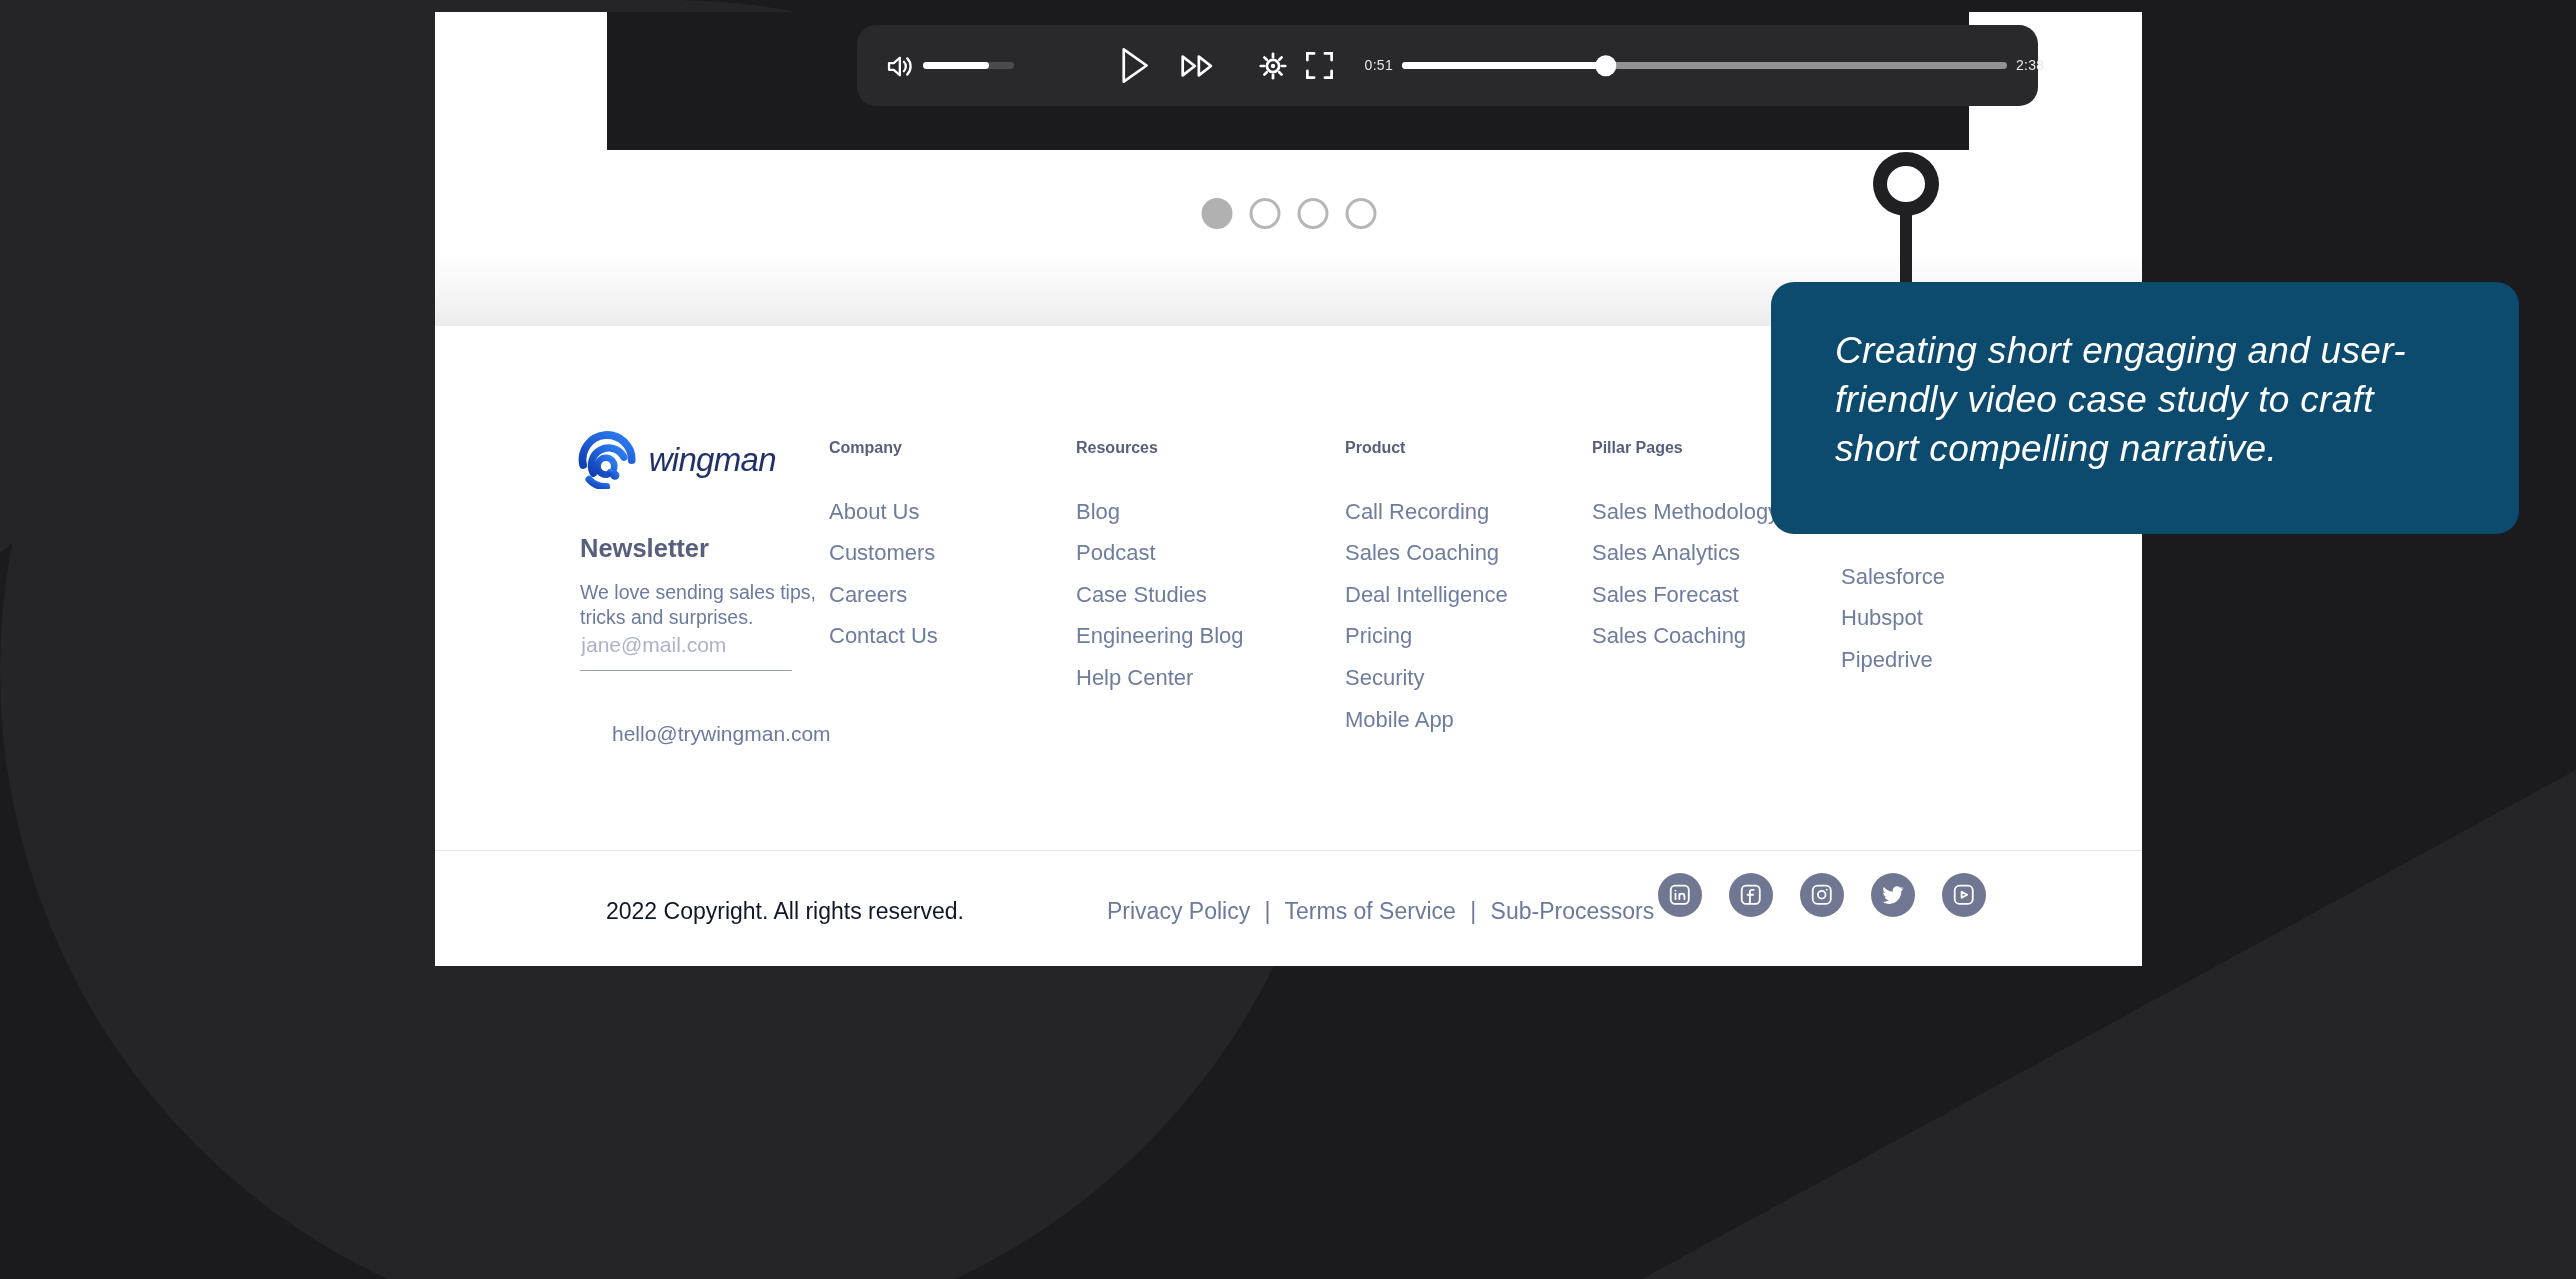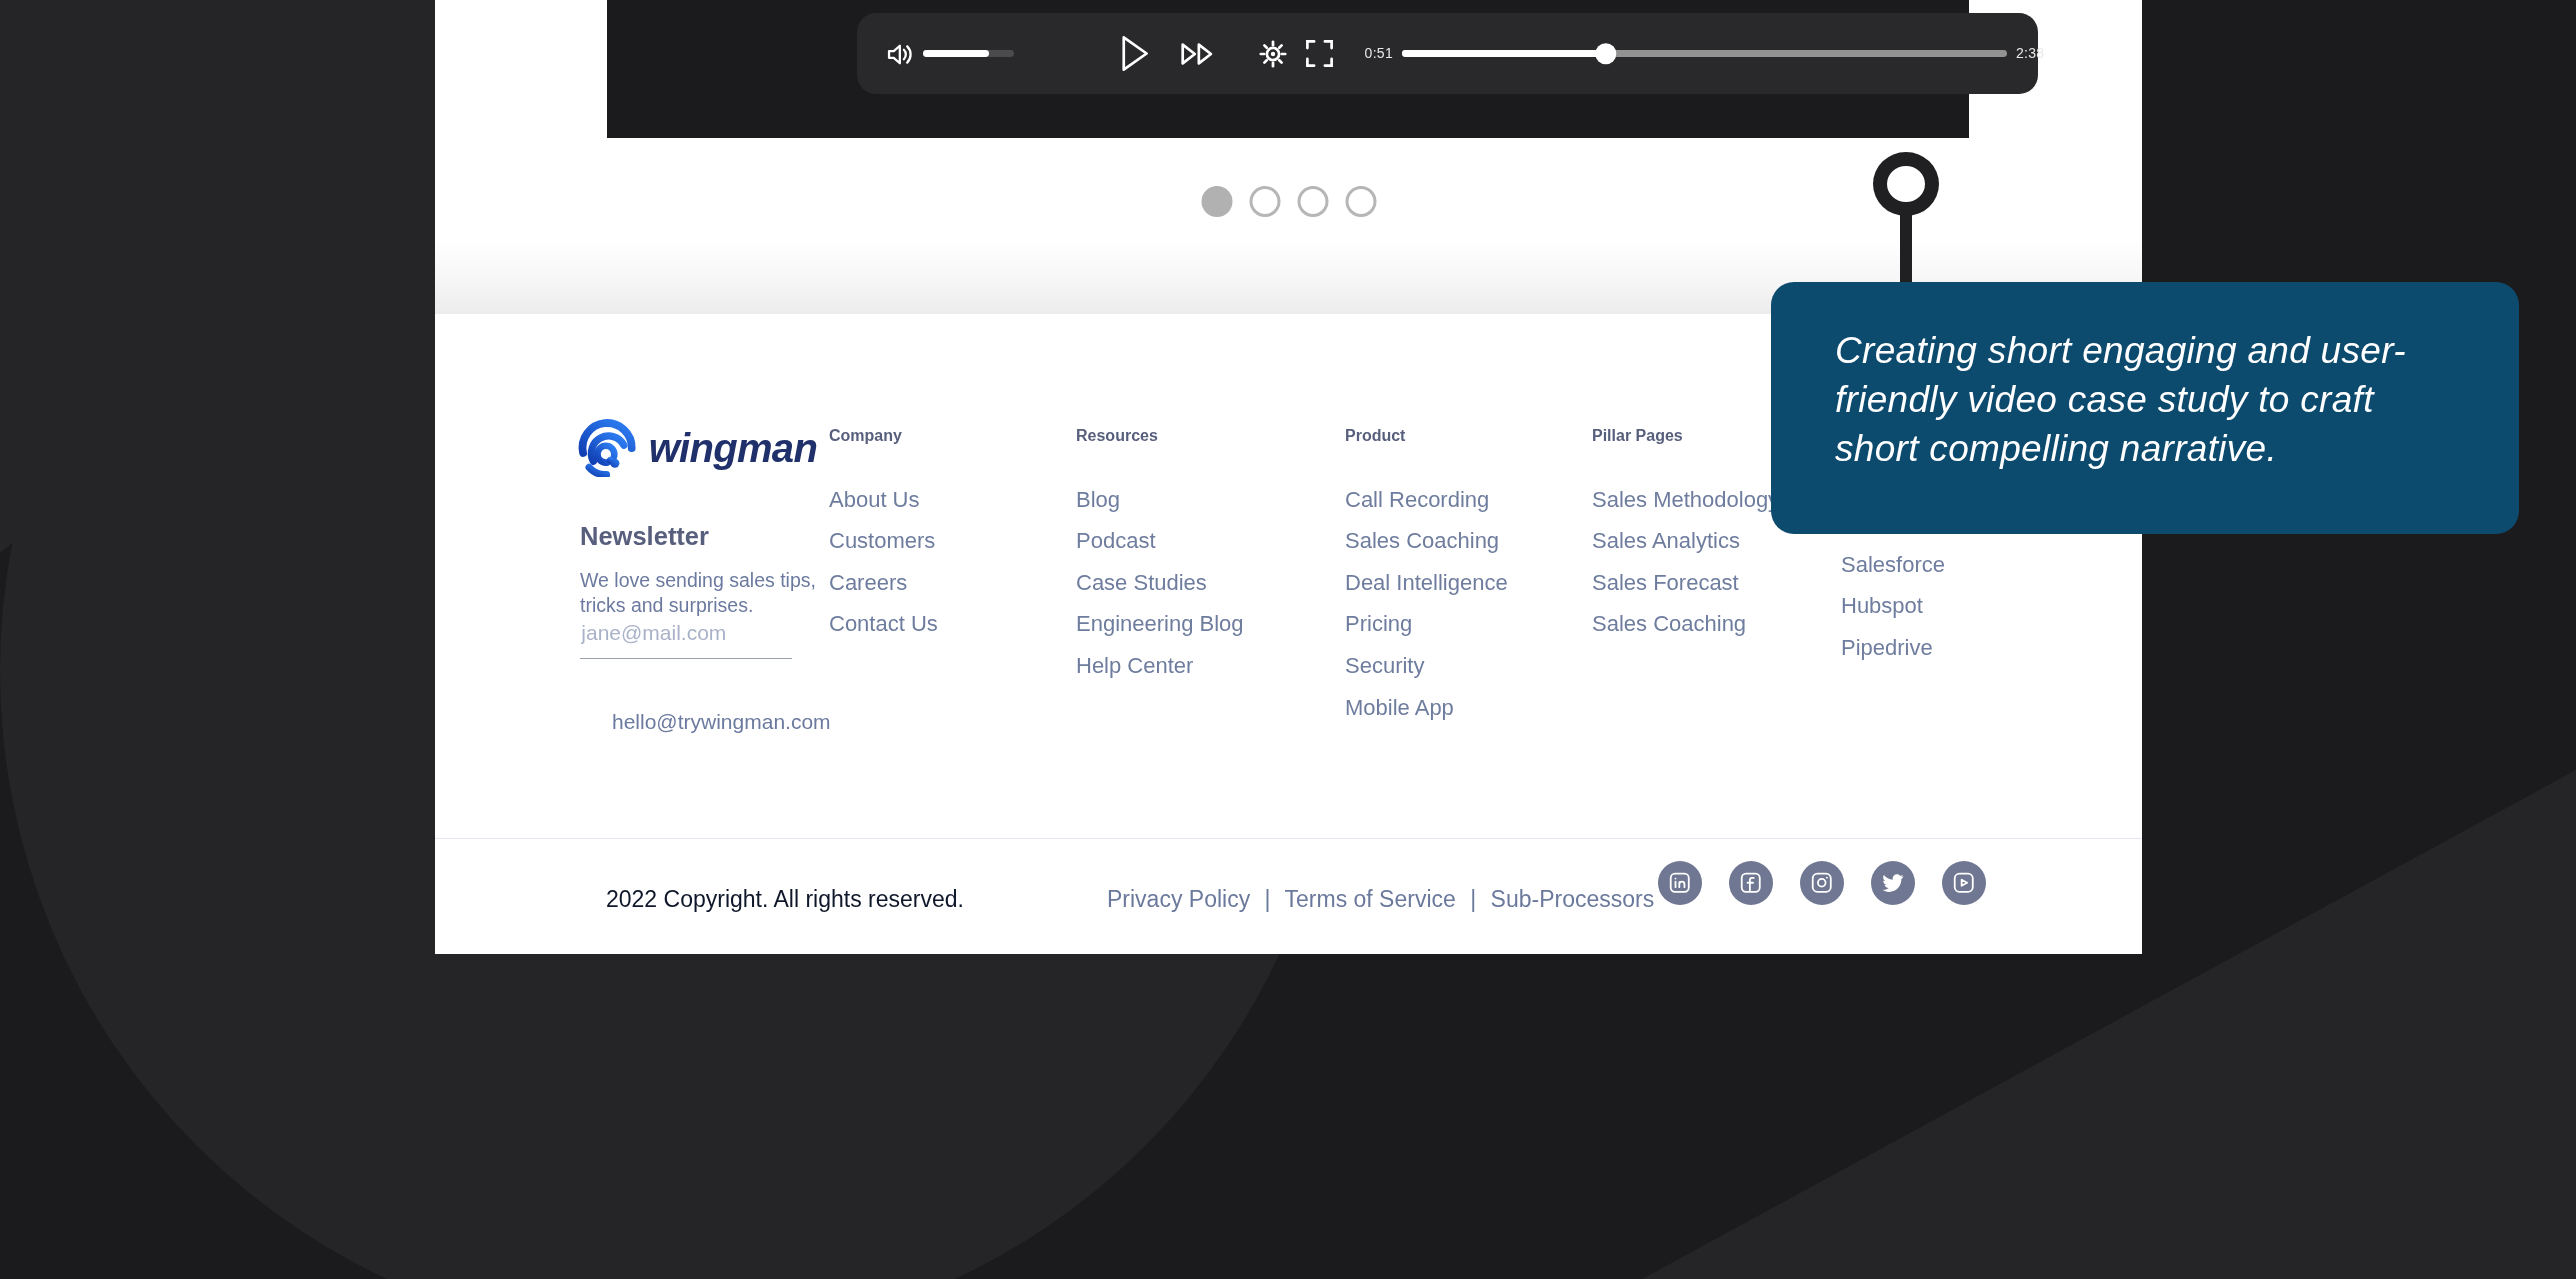--- a/index.html
+++ b/index.html
@@ -8,21 +8,21 @@
   #screen{position:absolute;inset:0;width:2576px;height:1279px;overflow:hidden;}
 
   
   .bg-shape{position:absolute;inset:0;background:#252527;}
   .bg-tri-tl{clip-path:polygon(0 0,685px 0,0 553px);}
   .bg-circle{position:absolute;left:488px;top:-186px;width:1342px;height:1342px;
              border-radius:50%;background:#252527;inset:auto;}
   .bg-tri-br{clip-path:polygon(1642px 1279px,2576px 770px,2576px 1279px);}
 
   
-  .page{position:absolute;left:435px;top:0;width:1707px;height:953px;background:#ffffff;z-index:5;}
+  .page{position:absolute;left:435px;top:12px;width:1707px;height:953px;background:#ffffff;z-index:5;}
   .hero-shade{position:absolute;left:0;top:239px;width:100%;height:75px;
       background:linear-gradient(180deg,rgba(0,0,0,0) 0%,rgba(0,0,0,0.04) 60%,rgba(0,0,0,0.075) 100%);}
 
   
   .video{position:absolute;left:172px;top:0;width:1362px;height:138px;background:#1b1b1d;}
   .controls{position:absolute;left:250px;top:13.4px;width:1181px;height:81px;border-radius:19px;
             background:#29292b;}
   .ctl{position:absolute;background:none;border:none;padding:0;cursor:pointer;}
   .ctl svg{display:block;}
   .vol-track{position:absolute;left:66px;top:37px;width:91px;height:6.7px;border-radius:3.4px;background:#4b4b4d;}
@@ -33,21 +33,21 @@
   .prog-knob{position:absolute;top:50%;width:21.5px;height:21.5px;border-radius:50%;background:#ffffff;
              transform:translate(-10.7px,-50%);}
 
   
   .dots{position:absolute;left:50%;top:186px;transform:translateX(-50%);display:flex;gap:17px;}
   .dot{width:31px;height:31px;border-radius:50%;background:#ffffff;border:3.4px solid #b6b6b6;box-sizing:border-box;cursor:pointer;}
   .dot.active{background:#b1b1b1;border:none;}
 
   
   .logo{position:absolute;left:140px;top:417px;display:flex;align-items:center;gap:10.7px;}
-  .logo-text{font-size:40px;font-weight:bold;font-style:italic;color:#20306b;letter-spacing:-0.7px;}
+  .logo-text{font-size:33px;font-weight:normal;font-style:italic;color:#20306b;letter-spacing:-0.7px;}
 
   .nl-title{position:absolute;left:145px;top:522px;font-size:25.5px;font-weight:bold;color:#575f7d;}
   .nl-blurb{position:absolute;left:145px;top:568px;font-size:19.5px;line-height:25px;color:#6b7a9e;}
   .nl-input{position:absolute;left:145px;top:617px;width:209px;background:transparent;border:none;
             border-bottom:1.3px solid #9aa1ad;font-size:21px;color:#3a4563;padding:4px 1.3px 13.4px 1.3px;
             font-family:"Liberation Sans","DejaVu Sans",sans-serif;}
   .nl-input::placeholder{color:#a9b2c9;opacity:1;}
   .contact-email{position:absolute;left:177px;top:710px;font-size:21px;color:#6b7a9e;cursor:pointer;}
 
   .fcol{position:absolute;top:427px;width:241px;}

